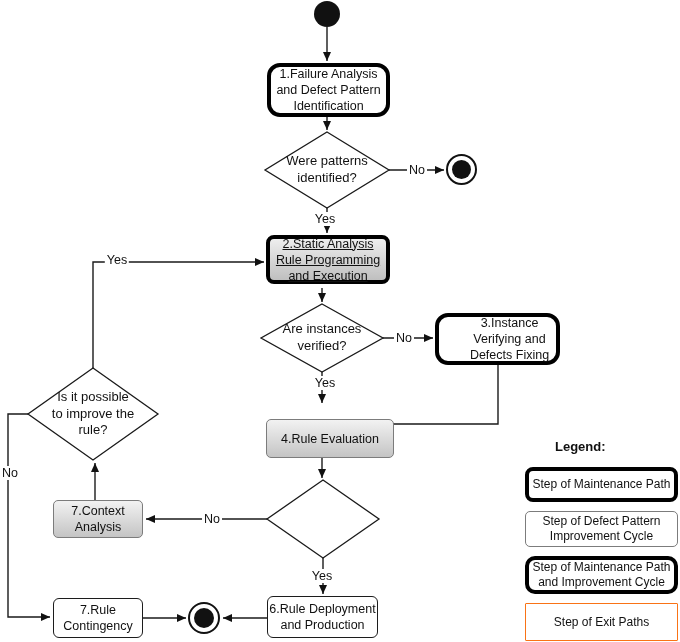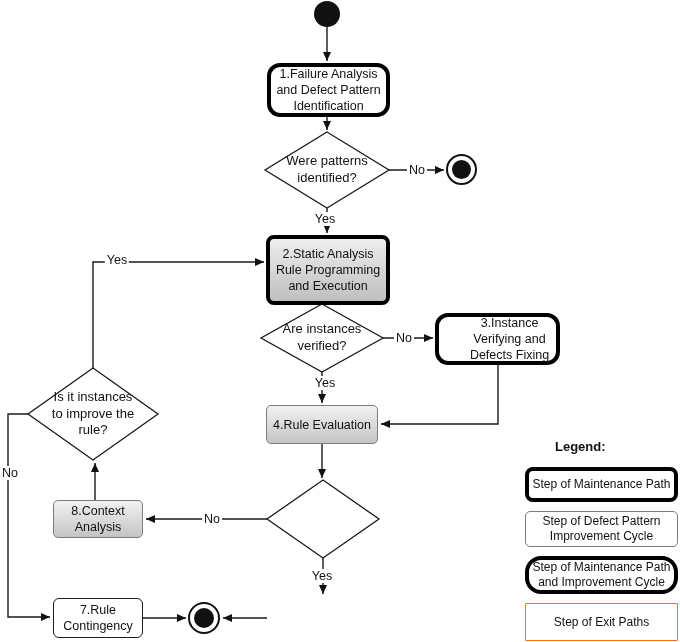--- a/index.html
+++ b/index.html
@@ -67,50 +67,51 @@
   <div class="end-outer" style="left:446px;top:154px;width:31px;height:31px;">
     <div class="end-inner" style="width:19px;height:19px;"></div>
   </div>
 
   <div class="end-outer" style="left:188px;top:602px;width:32px;height:32px;">
     <div class="end-inner" style="width:20px;height:20px;"></div>
   </div>
 
   <div class="node b-thick" style="left:267px;top:63px;width:123px;height:54px;">1.Failure Analysis and Defect Pattern Identification</div>
 
-  <div class="node b-graythick" style="left:266px;top:235px;width:124px;height:70px;">2.Static Analysis Rule Programming and Execution</div>
+  <div class="node b-graythick" style="left:266px;top:235px;width:124px;height:49px;text-decoration:underline;">2.Static Analysis Rule Programming and Execution</div>
 
   <div class="node b-thick" style="left:435px;top:313px;width:125px;height:52px;padding-left:25px;">3.Instance Verifying and Defects Fixing</div>
 
-  <div class="node b-gray" style="left:266px;top:405px;width:112px;height:39px;">4.Rule Evaluation</div>
+  <div class="node b-gray" style="left:266px;top:419px;width:128px;height:39px;">4.Rule Evaluation</div>
 
-  <div class="node b-gray" style="left:53px;top:500px;width:90px;height:38px;">8.Context Analysis</div>
+  <div class="node b-gray" style="left:53px;top:500px;width:90px;height:38px;">7.Context Analysis</div>
 
+  <div class="node b-thin" style="left:267px;top:596px;width:111px;height:42px;">6.Rule Deployment and Production</div>
 
   <div class="node b-thin" style="left:53px;top:598px;width:90px;height:40px;">7.Rule Contingency</div>
 
   <div class="dlabel" style="left:273px;top:138px;width:108px;height:64px;">Were patterns identified?</div>
 
   <div class="dlabel" style="left:272px;top:306px;width:100px;height:64px;">Are instances verified?</div>
 
-  <div class="dlabel" style="left:51px;top:376px;width:84px;height:76px;">Is it instances to improve the rule?</div>
+  <div class="dlabel" style="left:51px;top:376px;width:84px;height:76px;">Is it possible to improve the rule?</div>
 
 
   <div class="elabel" style="left:417px;top:170px;">No</div>
   <div class="elabel" style="left:325px;top:219px;">Yes</div>
   <div class="elabel" style="left:404px;top:338px;">No</div>
   <div class="elabel" style="left:325px;top:383px;">Yes</div>
   <div class="elabel" style="left:117px;top:260px;">Yes</div>
   <div class="elabel" style="left:10px;top:473px;">No</div>
   <div class="elabel" style="left:212px;top:519px;">No</div>
   <div class="elabel" style="left:322px;top:576px;">Yes</div>
 
   <div class="legend-title" style="left:555px;top:439px;">Legend:</div>
 
   <div class="legend-box b-thick" style="left:525px;top:467px;width:153px;height:35px;border-radius:8px;">Step of Maintenance Path</div>
 
   <div class="legend-box b-gray" style="left:525px;top:511px;width:153px;height:36px;">Step of Defect Pattern Improvement Cycle</div>
 
-  <div class="legend-box b-graythick" style="left:525px;top:556px;width:153px;height:38px;border-radius:16px;">Step of Maintenance Path and Improvement Cycle</div>
+  <div class="legend-box b-graythick" style="left:525px;top:556px;width:153px;height:38px;border-radius:10px;">Step of Maintenance Path and Improvement Cycle</div>
 
   <div class="legend-box b-square" style="left:525px;top:603px;width:153px;height:38px;">Step of Exit Paths</div>
 
 </div>
 
 </body></html>

